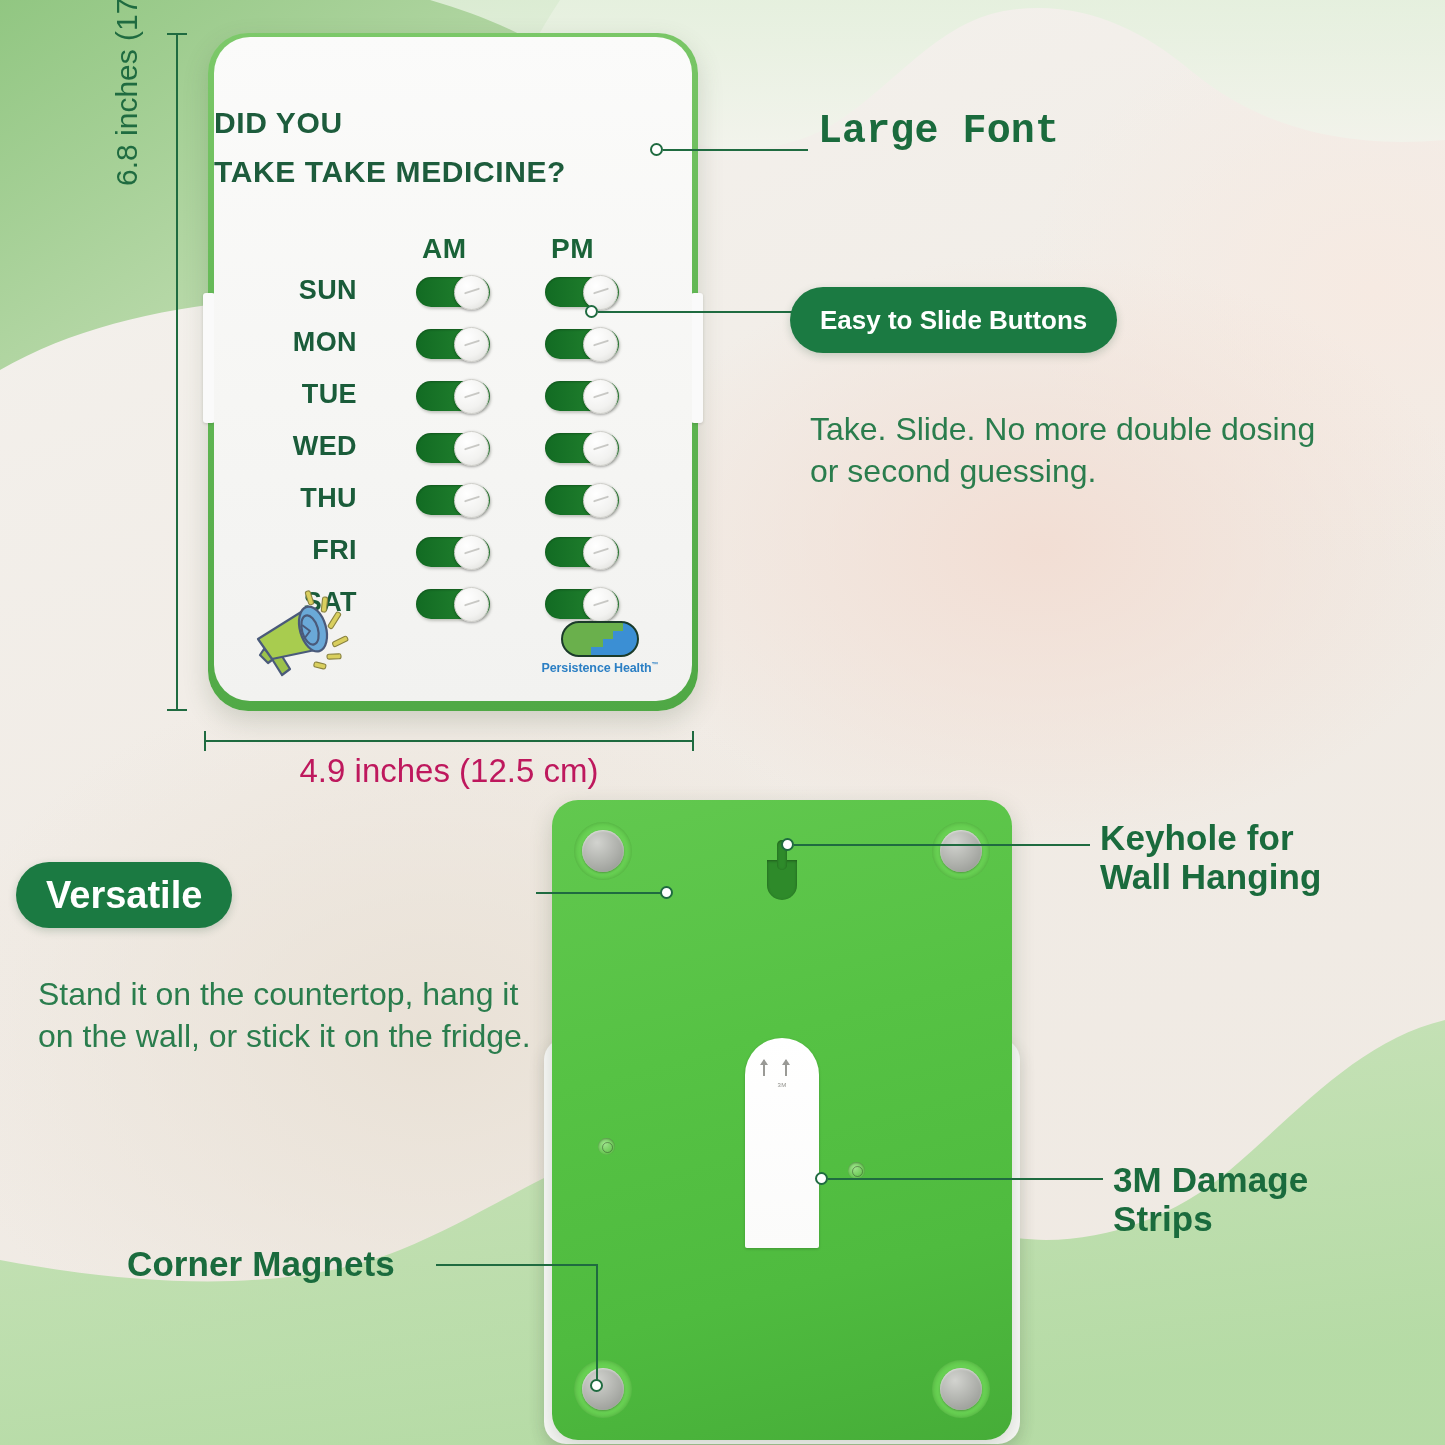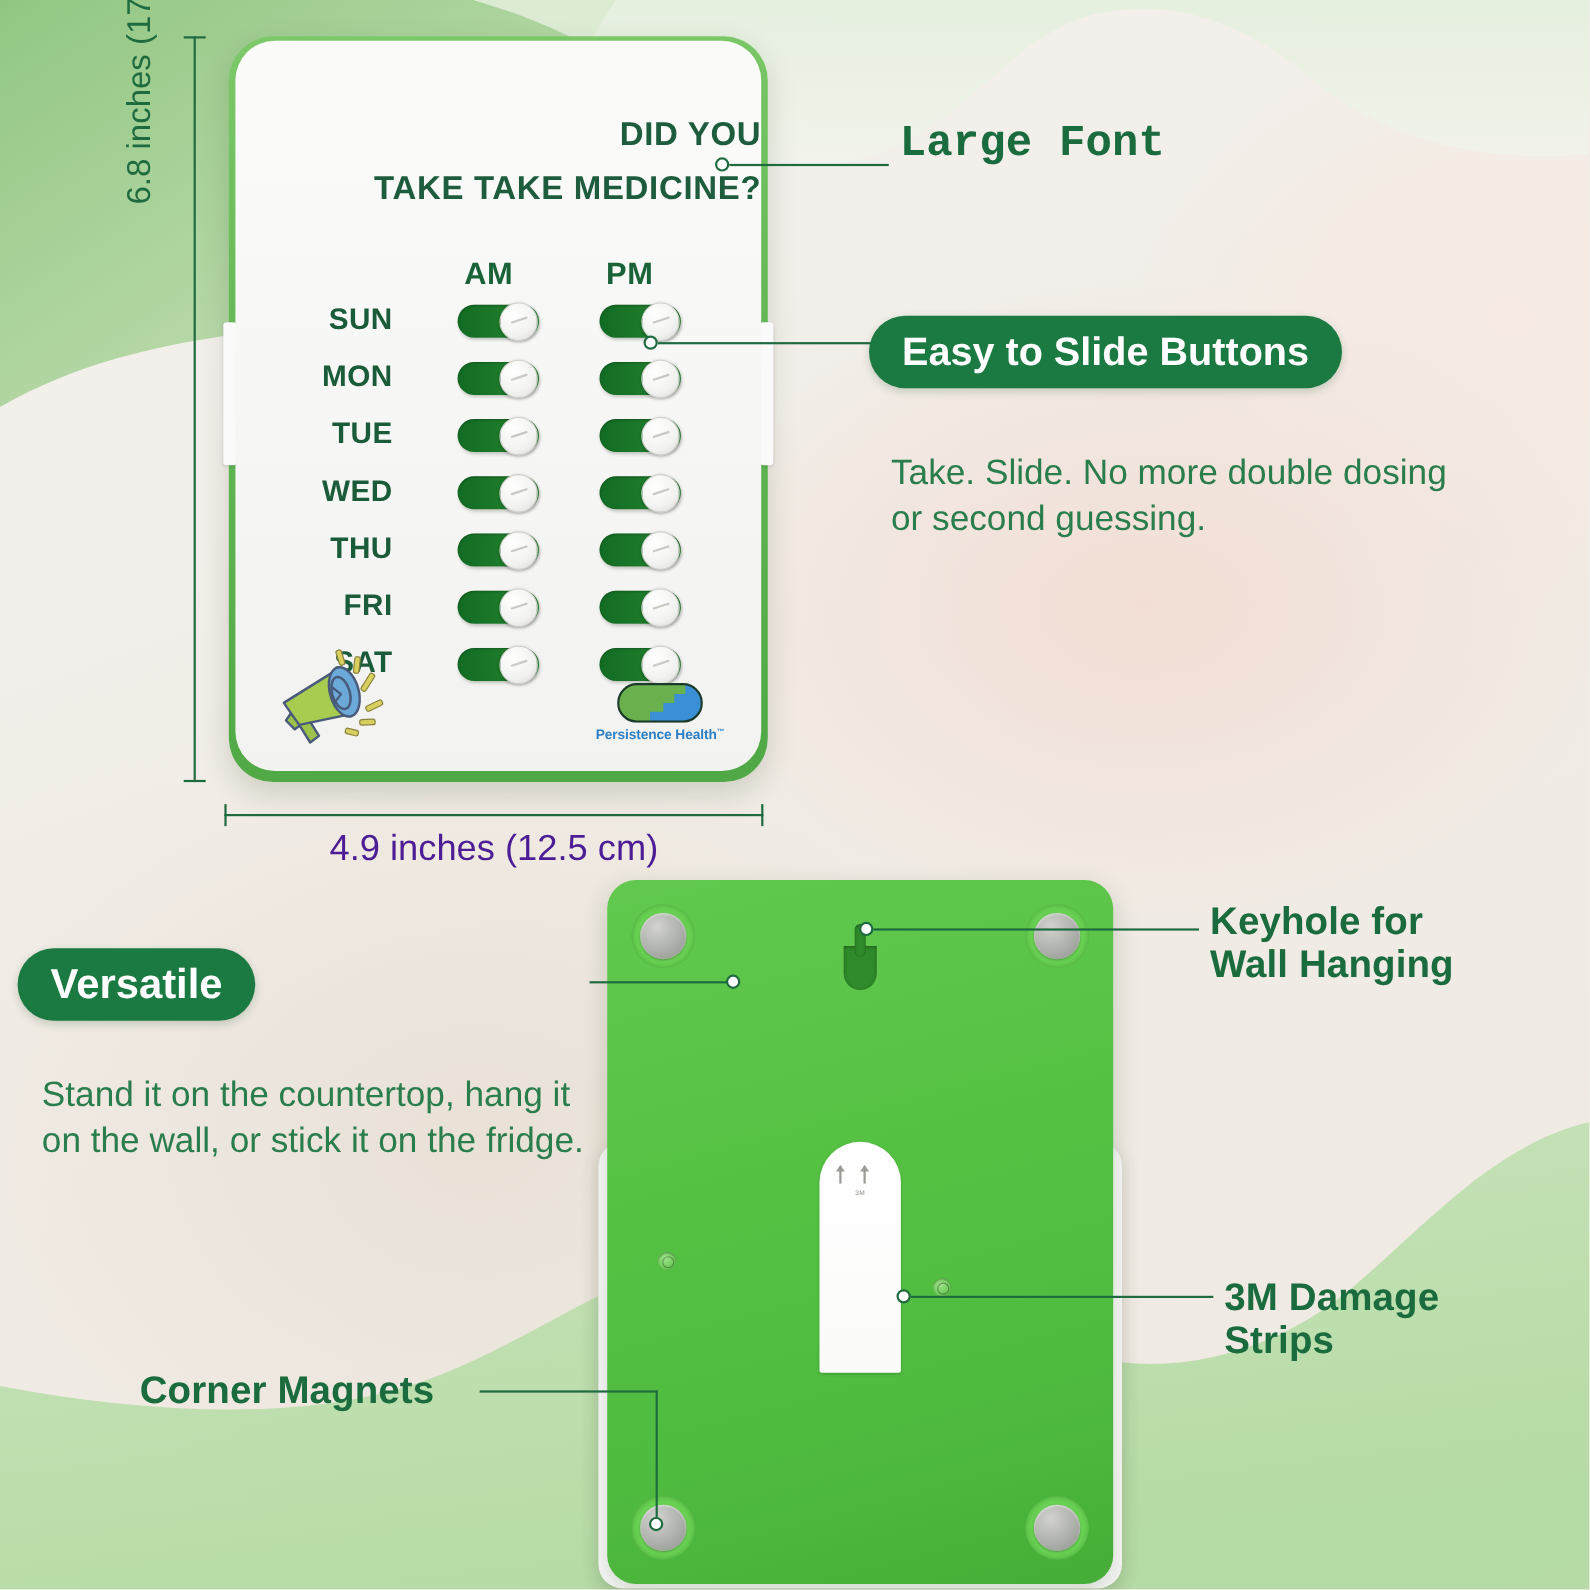--- a/index.html
+++ b/index.html
@@ -39,21 +39,21 @@
   }
   .tab-l,.tab-r{
     position:absolute; width:12px; height:130px; background:#fafafa;
     border-radius:3px; box-shadow:0 1px 3px rgba(0,0,0,.14);
   }
   .tab-l{ left:-5px; top:260px; }
   .tab-r{ right:-5px; top:260px; }
 
   .title{
     position:absolute; left:0; right:0; top:62px;
-    text-align:right; color:#1d5c3c;
+    text-align:left; color:#1d5c3c;
     font-weight:bold; font-size:30px; letter-spacing:.6px; line-height:1.62;
   }
   .ampm{
     position:absolute; top:196px; left:0; right:0; height:32px;
   }
   .ampm span{
     position:absolute; color:#1a6338; font-weight:bold; font-size:28px; letter-spacing:.5px;
   }
   .ampm .am{ left:208px; }
   .ampm .pm{ left:337px; }
@@ -104,21 +104,21 @@
     transform:rotate(-90deg); transform-origin:left top;
     color:#1f6b40; font-size:30px; font-weight:500; white-space:nowrap;
   }
   .dim-h{ position:absolute; left:204px; top:740px; width:490px; height:2px; background:#1f6b40; z-index:5;}
   .dim-h::before,.dim-h::after{
     content:""; position:absolute; top:-9px; width:2px; height:20px; background:#1f6b40;
   }
   .dim-h::before{ left:0; } .dim-h::after{ right:0; }
   .dim-h-label{
     position:absolute; left:204px; top:752px; width:490px; text-align:center; z-index:5;
-    color:#4c1d95; font-size:33px; font-weight:500; white-space:nowrap;
+    color:#be185d; font-size:33px; font-weight:500; white-space:nowrap;
   }
 
   
   #back{ position:absolute; left:552px; top:800px; width:460px; height:640px; z-index:6; }
   .back-white{
     position:absolute; left:-8px; top:238px; right:-8px; bottom:-4px;
     background:#fbfbfa; border-radius:22px; box-shadow:0 6px 16px rgba(60,70,55,.16);
   }
   .back-body{
     position:absolute; inset:0;
@@ -204,21 +204,21 @@
   .body-txt{
     position:absolute; color:#2a7d4d; z-index:9;
     line-height:1.30; font-weight:500;
   }
 
   #c-largefont{ left:818px; top:110px; font-size:40px;font-family:Liberation Mono, monospace; }
   #c-keyhole  { left:1100px; top:818px; font-size:35px; }
   #c-3m       { left:1113px; top:1160px; font-size:35px; }
   #c-magnets  { left:127px; top:1244px; font-size:35px; }
 
-  #c-slide{ left:790px; top:287px; height:66px; padding:0 30px; font-size:36px; }
+  #c-slide{ left:790px; top:287px; height:66px; padding:0 30px; font-size:26px; }
   #c-slide-body{ left:810px; top:367px; width:520px; font-size:32px;margin-top:42px; }
   #c-versatile{ left:16px; top:862px; height:66px; padding:0 30px; font-size:38px; }
   #c-versatile-body{ left:38px; top:942px; width:510px; font-size:32px;margin-top:32px; }
 </style>
 </head>
 <body>
 
 <div id="bg">
   <div class="bg-base"></div>
   <svg width="1445" height="1445" style="position:absolute;inset:0">

